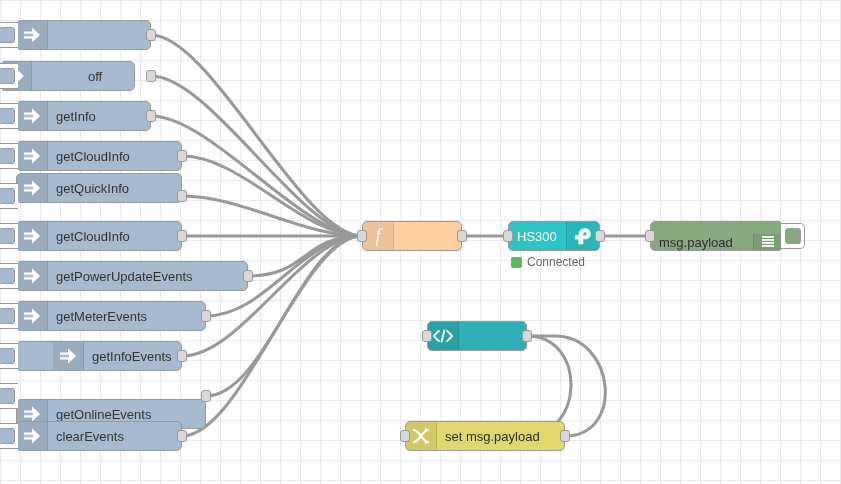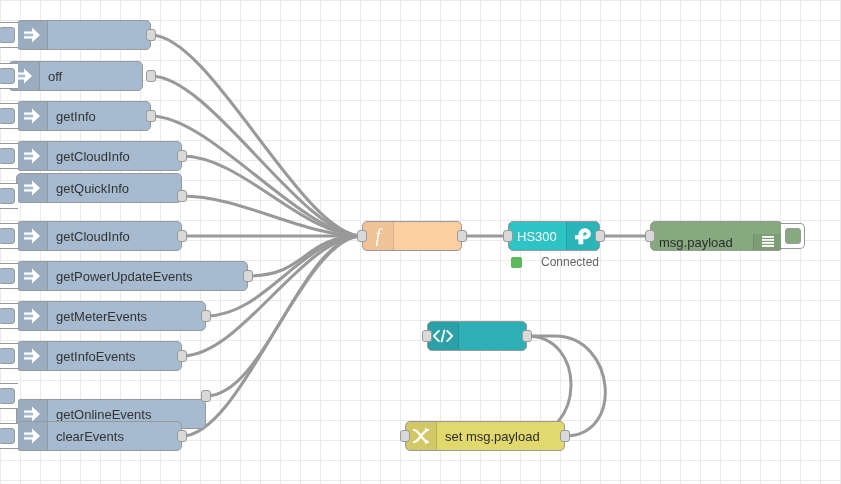--- a/index.html
+++ b/index.html
@@ -126,21 +126,21 @@
     justify-content: center;
     background: rgba(0,0,0,0.07);
     border-left: 1px solid rgba(0,0,0,0.10);
   }
 
   
   .status {
     position: absolute;
     display: flex;
     align-items: center;
-    gap: 19px;
+    gap: 5px;
     font-size: 12px;
     color: #666666;
     white-space: nowrap;
   }
   .status-dot {
     width: 11px;
     height: 11px;
     border-radius: 2px;
     background: #5CB85C;
     display: inline-block;
@@ -230,21 +230,21 @@
           <svg width="20" height="18" viewBox="0 0 20 18">
             <path d="M2 5.5 L10 5.5 L10 1.5 L18 9 L10 16.5 L10 12.5 L2 12.5 Z" fill="#ffffff"></path>
             <rect x="2" y="7.6" width="9" height="2.8" fill="#a6bbcf"></rect>
           </svg>
         </div>
       </div>
       <div class="port" style="left: 146px; top: 29px;"></div>
       <div class="inject-button" style="left: -6px; top: 63px;">
         <i></i>
       </div>
-      <div class="node inject" style="left: 8px; top: 61px; width: 135px;">
+      <div class="node inject" style="left: 0; top: 61px; width: 135px; gap: 48px;">
         <div class="node-icon">
           <svg width="20" height="18" viewBox="0 0 20 18">
             <path d="M2 5.5 L10 5.5 L10 1.5 L18 9 L10 16.5 L10 12.5 L2 12.5 Z" fill="#ffffff"></path>
             <rect x="2" y="7.6" width="9" height="2.8" fill="#a6bbcf"></rect>
           </svg>
         </div>
         <div class="node-label">off</div>
       </div>
       <div class="port" style="left: 146px; top: 70px;"></div>
       <div class="inject-button" style="left: -6px; top: 103px;">
@@ -321,21 +321,21 @@
             <path d="M2 5.5 L10 5.5 L10 1.5 L18 9 L10 16.5 L10 12.5 L2 12.5 Z" fill="#ffffff"></path>
             <rect x="2" y="7.6" width="9" height="2.8" fill="#a6bbcf"></rect>
           </svg>
         </div>
         <div class="node-label">getMeterEvents</div>
       </div>
       <div class="port" style="left: 201px; top: 310px;"></div>
       <div class="inject-button" style="left: -6px; top: 343px;">
         <i></i>
       </div>
-      <div class="node inject" style="left: 16px; top: 341px; width: 166px;">
+      <div class="node inject" style="left: 16px; top: 341px; width: 166px; padding-left: 36px;">
         <div class="node-icon">
           <svg width="20" height="18" viewBox="0 0 20 18">
             <path d="M2 5.5 L10 5.5 L10 1.5 L18 9 L10 16.5 L10 12.5 L2 12.5 Z" fill="#ffffff"></path>
             <rect x="2" y="7.6" width="9" height="2.8" fill="#a6bbcf"></rect>
           </svg>
         </div>
         <div class="node-label">getInfoEvents</div>
       </div>
       <div class="port" style="left: 177px; top: 350px;"></div>
       <div class="inject-button" style="left: -6px; top: 383px;">

